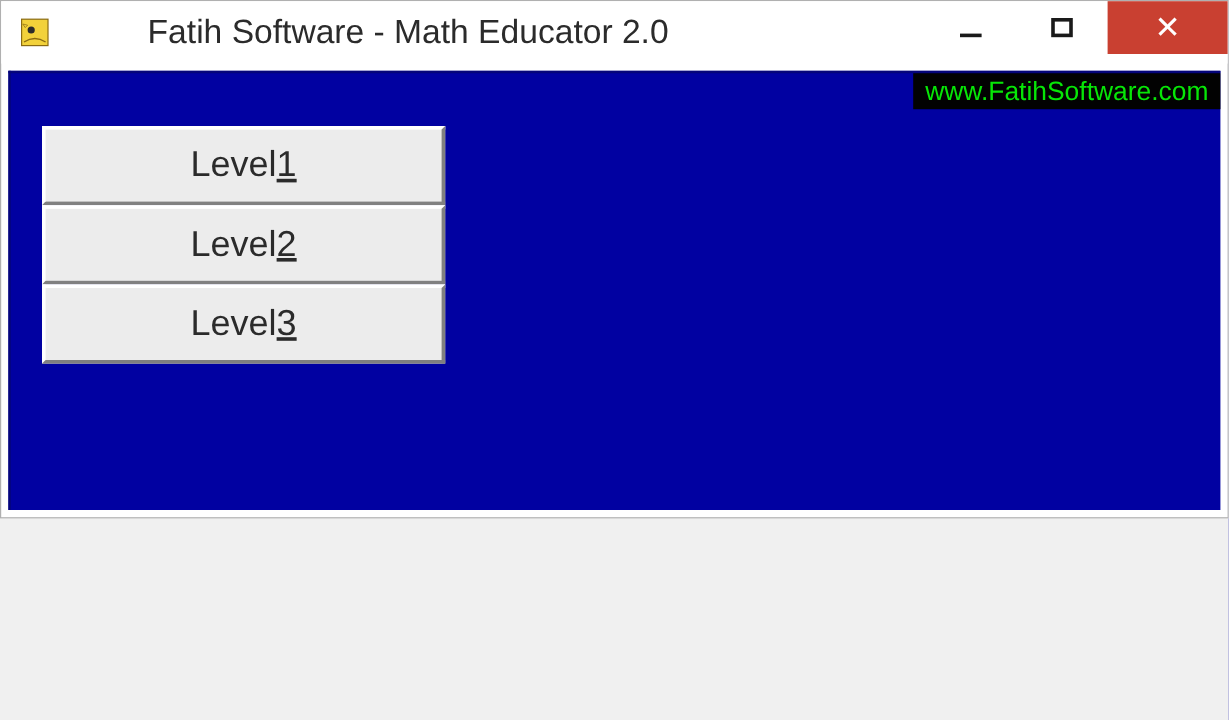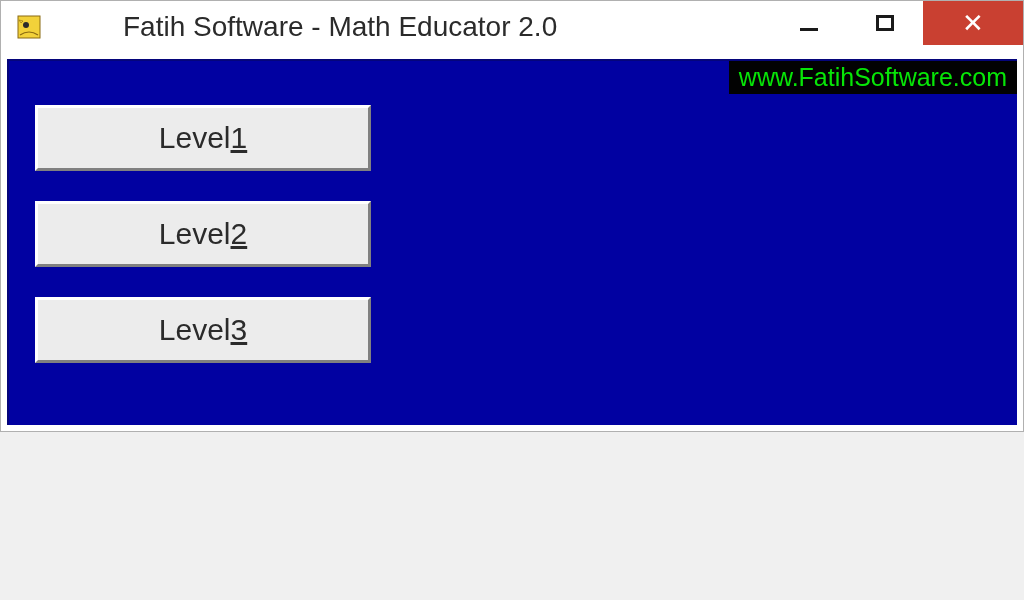--- a/index.html
+++ b/index.html
@@ -87,28 +87,27 @@
     position: relative;
     border-top: 2px solid #05057a;
     border-left: 2px solid #05057a;
   }
   .url-band {
     position: absolute;
     top: 0;
     right: 0;
     background: #020202;
     color: #07e607;
-    font-size: 25px;
+    font-size: 22px;
     font-family: "Segoe UI", Tahoma, sans-serif;
     padding: 2px 10px 2px 10px;
   }
   .level-buttons {
     display: flex;
     flex-direction: column;
-    gap: 30px;
     padding-top: 44px;
     padding-left: 26px;
     align-items: flex-start;
   }
   .level-btn {
     width: 336px;
     height: 66px;
     background: #ececec;
     border-top: 3px solid #ffffff;
     border-left: 3px solid #ffffff;

